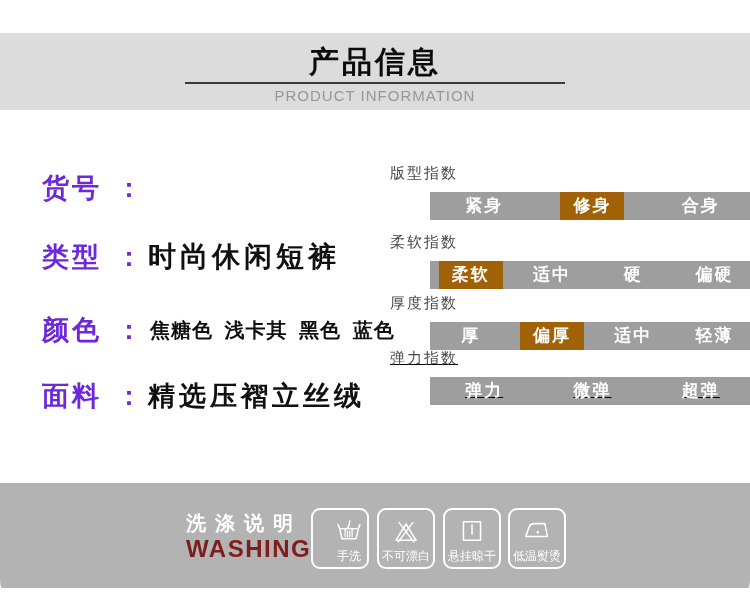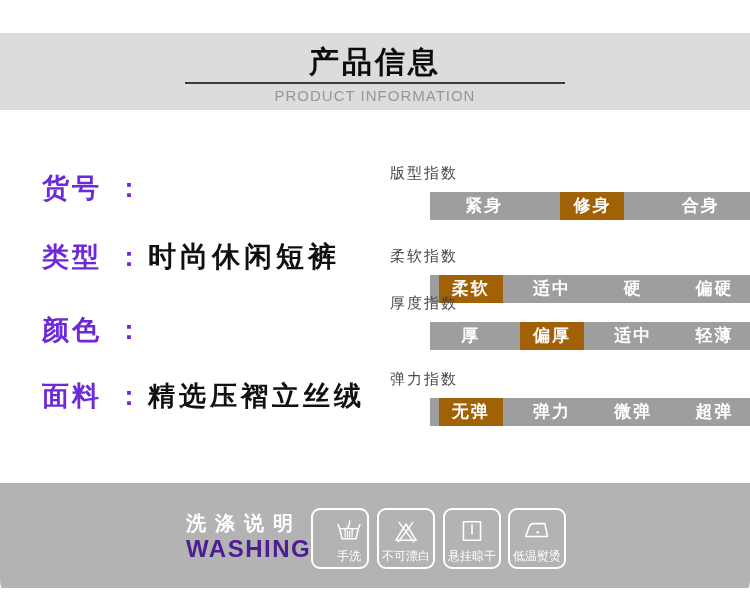--- a/index.html
+++ b/index.html
@@ -45,23 +45,23 @@
     position:absolute; left:106px; top:0; line-height:36px; white-space:nowrap;
     font-weight:bold; color:#101010;
   }
   .r2 .spec-value { font-size:28px; letter-spacing:4px; }
   .r3 .spec-value { font-size:20px; letter-spacing:1px; word-spacing:5px; left:108px; }
   .r4 .spec-value { font-size:27px; letter-spacing:4px; }
 
   
   .index-group { position:absolute; left:390px; width:325px; }
   .index-group.g1 { top:54px; }
-  .index-group.g2 { top:137px; }
+  .index-group.g2 { top:123px; }
   .index-group.g3 { top:184px; }
-  .index-group.g4 { top:260px; }
+  .index-group.g4 { top:239px;text-decoration:underline; }
   .index-caption {
     display:block; font-size:15px; color:#4a4a4a;
     letter-spacing:2px; margin-bottom:9px;
   }
   .index-bar {
     width:325px; height:28px; background:#9e9e9e; display:flex;margin-left:40px;
   }
   .index-cell {
     flex:1 1 0; display:flex; align-items:center; justify-content:center;
     height:100%;
@@ -78,21 +78,21 @@
   
   .washing-band {
     position:absolute; top:483px; left:0; width:750px; height:105px;
     background:#b3b3b3;
   }
   .wash-cn {
     position:absolute; left:186px; top:27px; color:#ffffff;
     font-size:20px; font-weight:bold; letter-spacing:9px; white-space:nowrap;
   }
   .wash-en {
-    position:absolute; left:186px; top:52px; color:#4c1d95;
+    position:absolute; left:186px; top:52px; color:#7f1d1d;
     font-size:24px; font-weight:bold; letter-spacing:1.5px; white-space:nowrap;
   }
   .wash-card {
     position:absolute; top:25px; width:58px; height:61px;
     border:2px solid #ffffff; border-radius:9px;
     display:flex; flex-direction:column; align-items:center;
   }
   .wash-card.c1 { left:311px;padding-left:18px; }
   .wash-card.c2 { left:377px; }
   .wash-card.c3 { left:443px; }
@@ -120,20 +120,21 @@
     <div class="spec-row r1">
       <span class="spec-label">货号 :</span>
       <span class="spec-value"></span>
     </div>
     <div class="spec-row r2">
       <span class="spec-label">类型 :</span>
       <span class="spec-value">时尚休闲短裤</span>
     </div>
     <div class="spec-row r3">
       <span class="spec-label">颜色 :</span>
+      <span class="spec-value">焦糖色 浅卡其 黑色 蓝色</span>
     </div>
     <div class="spec-row r4">
       <span class="spec-label">面料 :</span>
       <span class="spec-value">精选压褶立丝绒</span>
     </div>
 
     <div class="index-group g1">
       <span class="index-caption">版型指数</span>
       <div class="index-bar">
         <div class="index-cell">
@@ -180,23 +181,20 @@
           </div>
         <div class="index-cell">
             <span class="cell-text">轻薄</span>
           </div>
       </div>
     </div>
 
     <div class="index-group g4">
       <span class="index-caption">弹力指数</span>
       <div class="index-bar">
-        <div class="index-cell selected">
-            <span class="cell-text">无弹</span>
-          </div>
         <div class="index-cell">
             <span class="cell-text">弹力</span>
           </div>
         <div class="index-cell">
             <span class="cell-text">微弹</span>
           </div>
         <div class="index-cell">
             <span class="cell-text">超弹</span>
           </div>
       </div>

